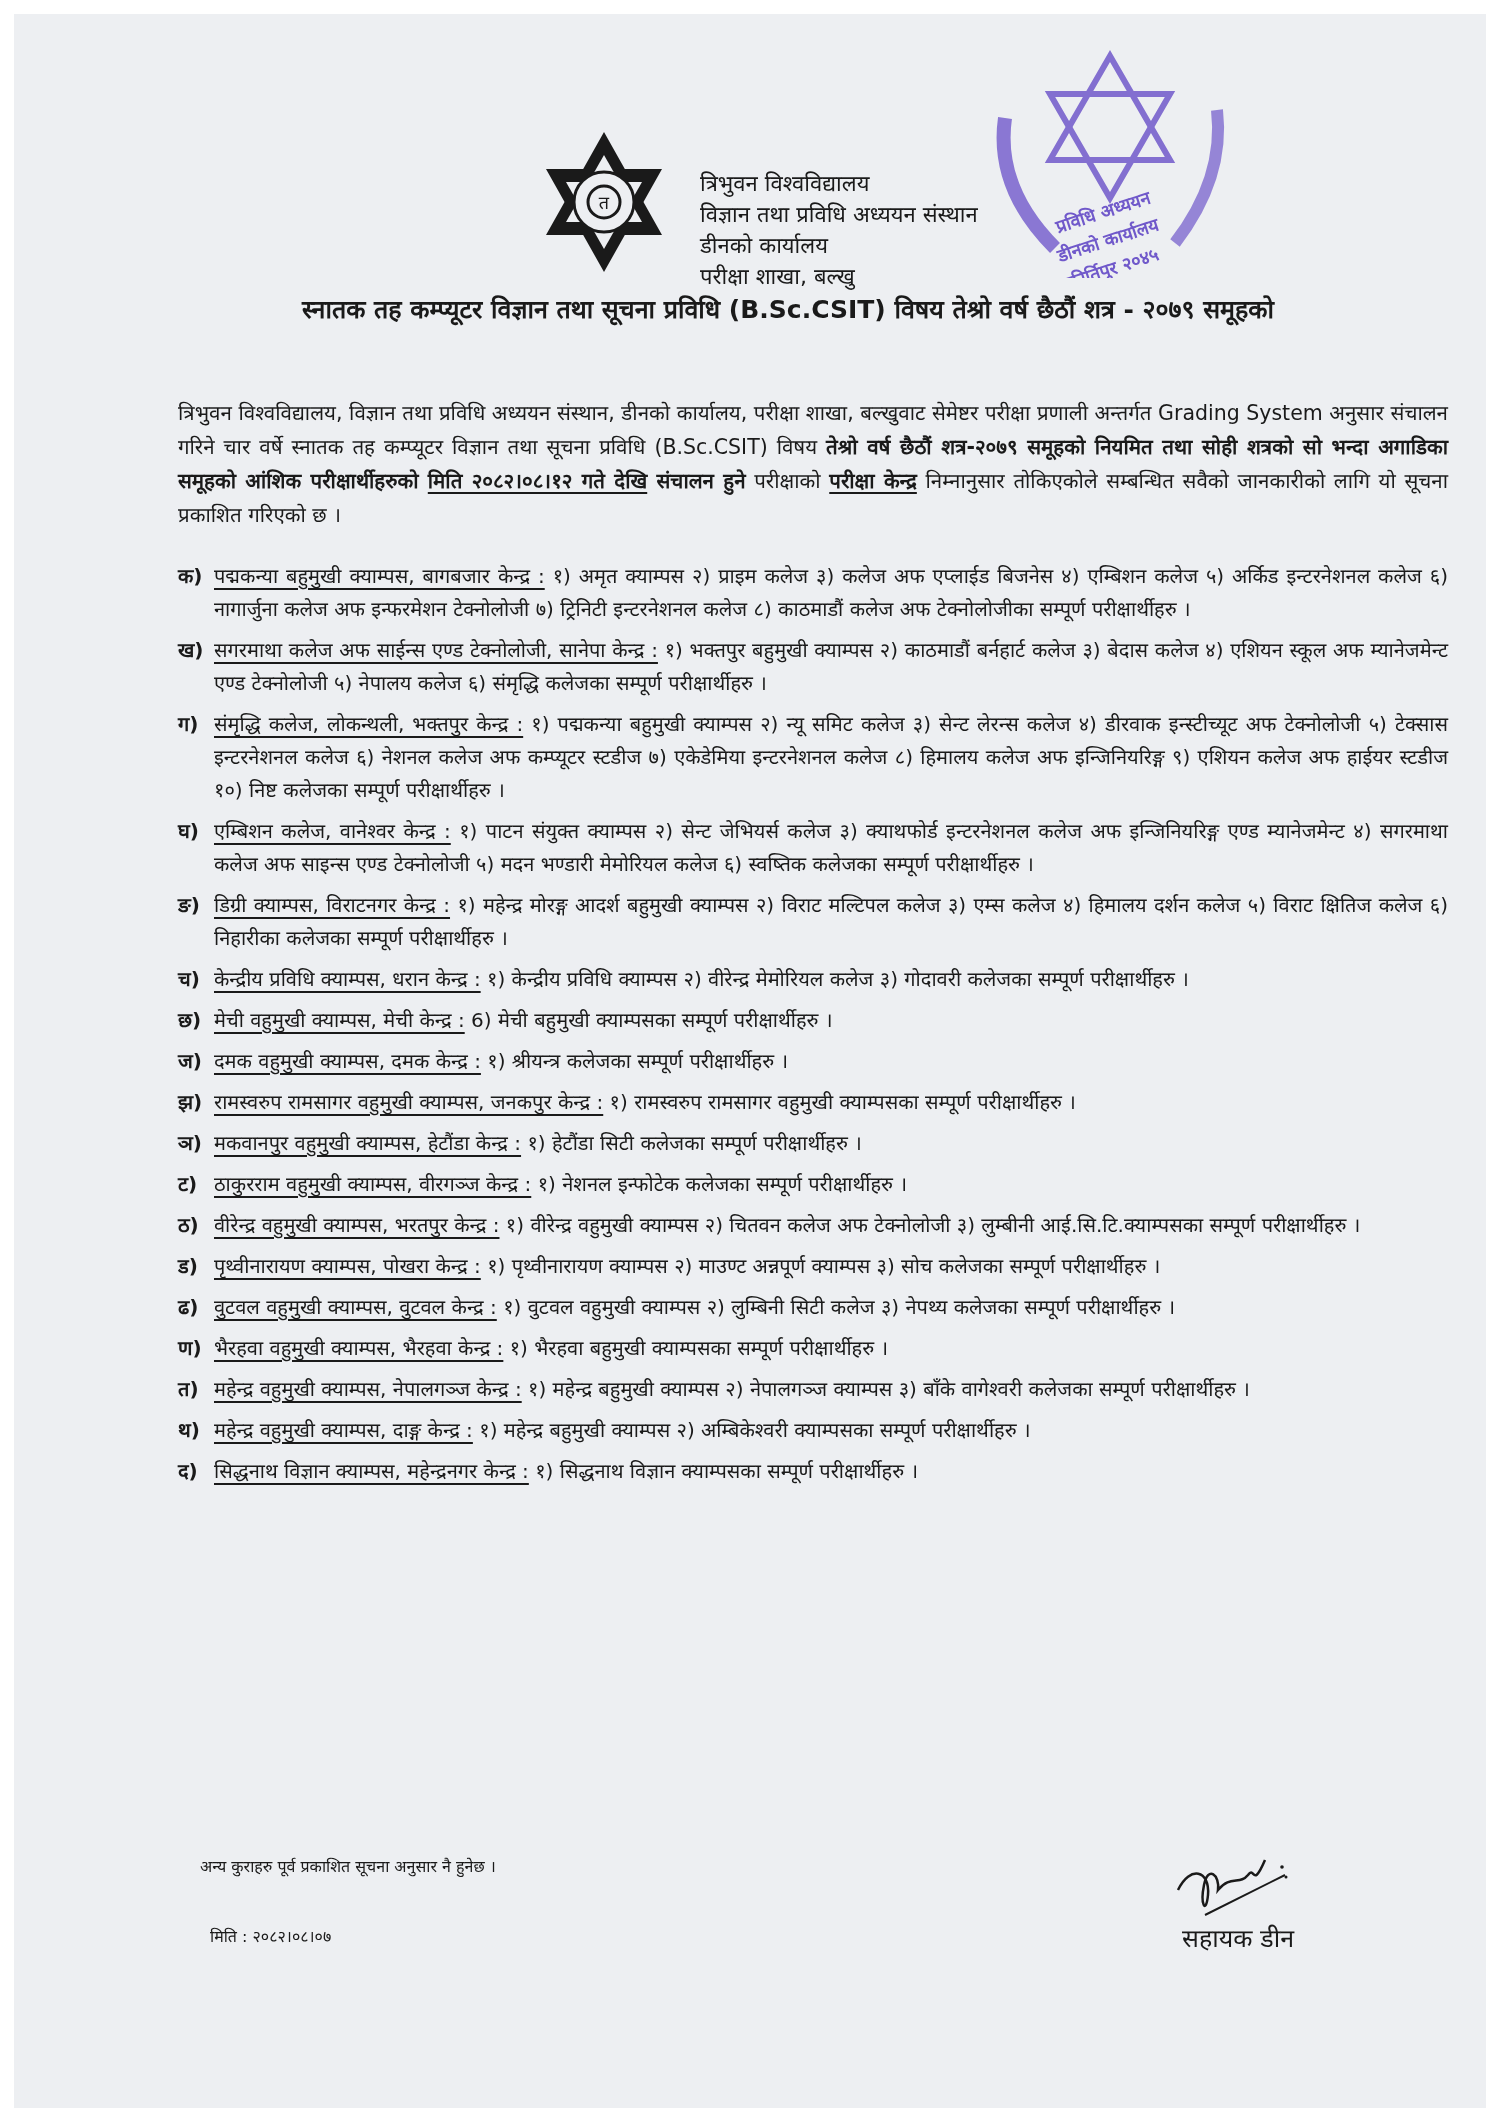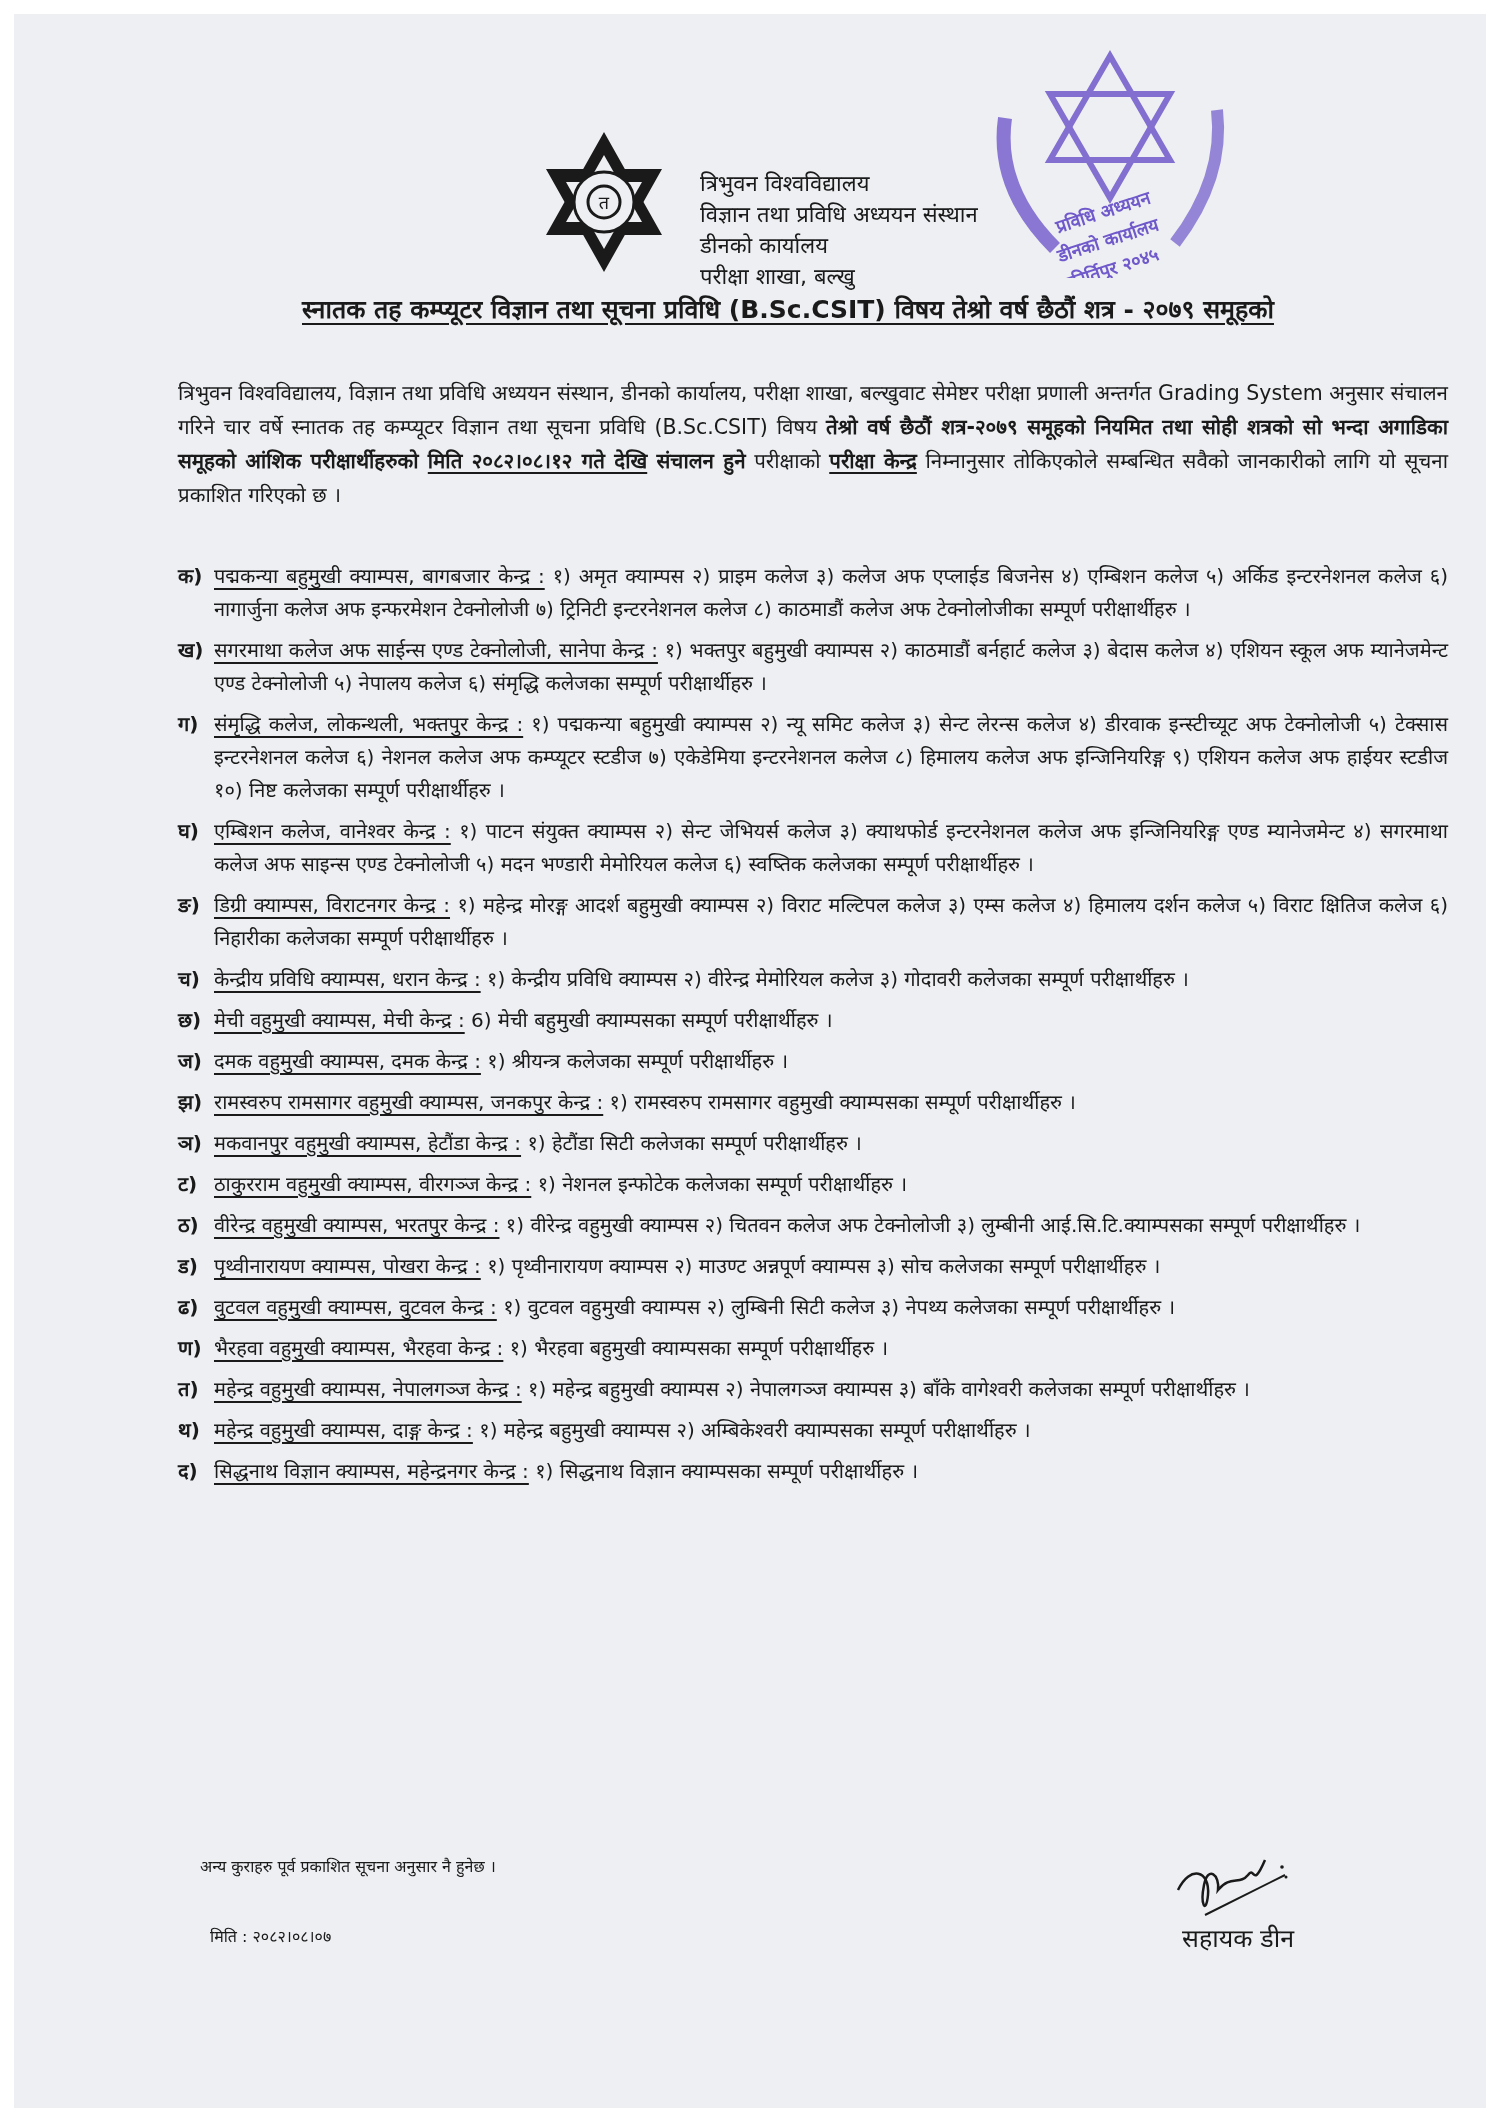--- a/index.html
+++ b/index.html
@@ -18,23 +18,23 @@
       position:absolute; left:700px; top:168px; width:360px; 
       font-size:22px; line-height:31px;
     }
     .stamp {
       position:absolute; left:985px; top:48px; width:250px; height:230px; opacity:0.85;
     }
     .title {
       position:absolute; left:178px; top:292px; width:1220px; text-align:center;
       font-size:25px; font-weight:bold; line-height:36px;
     }
-    .title span { text-decoration:underline; text-underline-offset:5px; }
+    .title span { text-underline-offset:5px; }
     .intro {
-      position:absolute; left:178px; top:376px; width:1270px;
+      position:absolute; left:178px; top:396px; width:1270px;
       font-size:20.5px; line-height:34px; text-align:justify;
     }
     .intro b { font-weight:bold; }
     .intro u { text-underline-offset:4px; }
     .centers {
       position:absolute; left:178px; top:560px; width:1270px;
     }
     .center {
       position:relative; padding-left:36px; font-size:20px; line-height:33px;
       text-align:justify; margin-bottom:8px;

